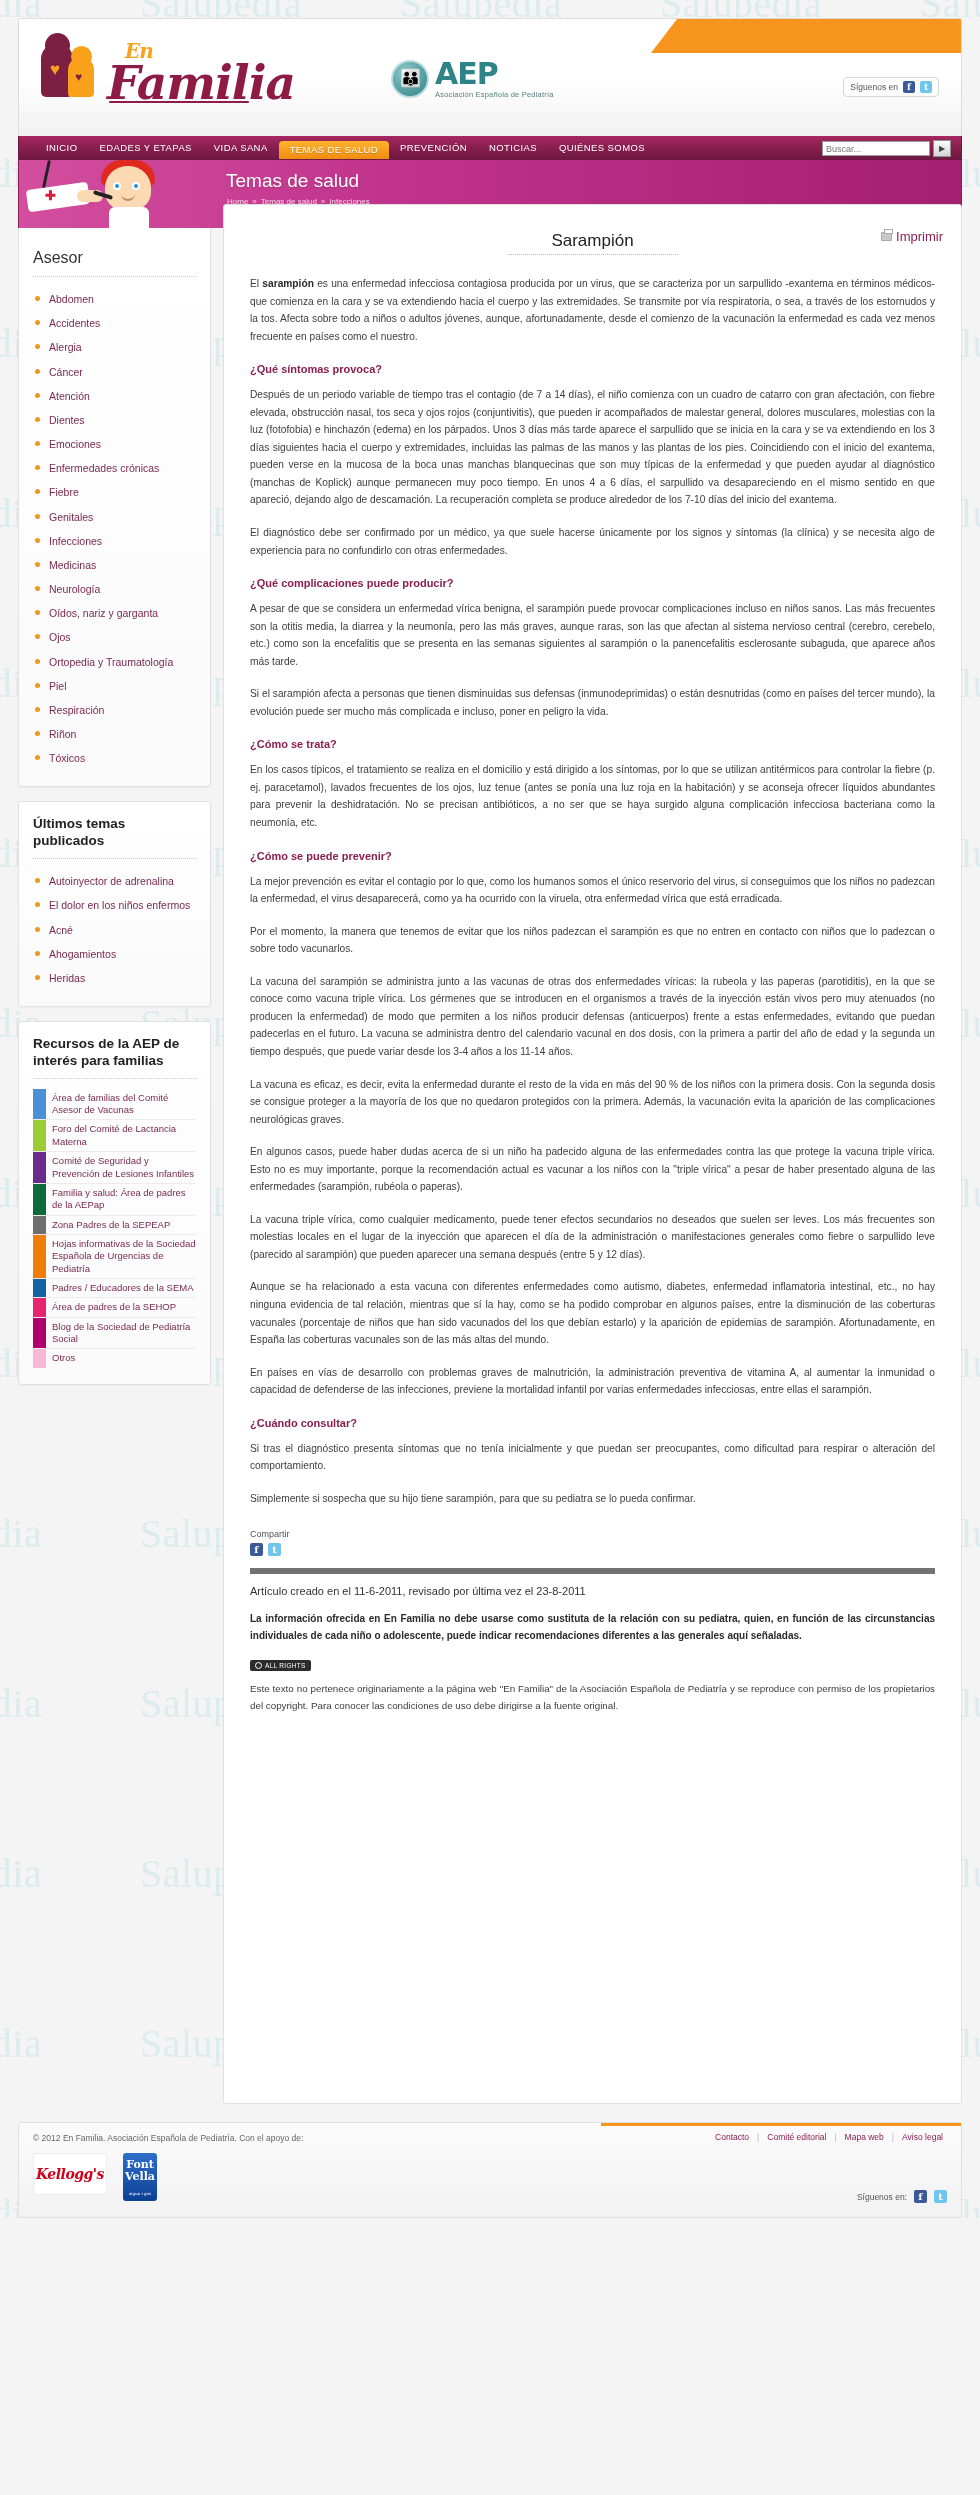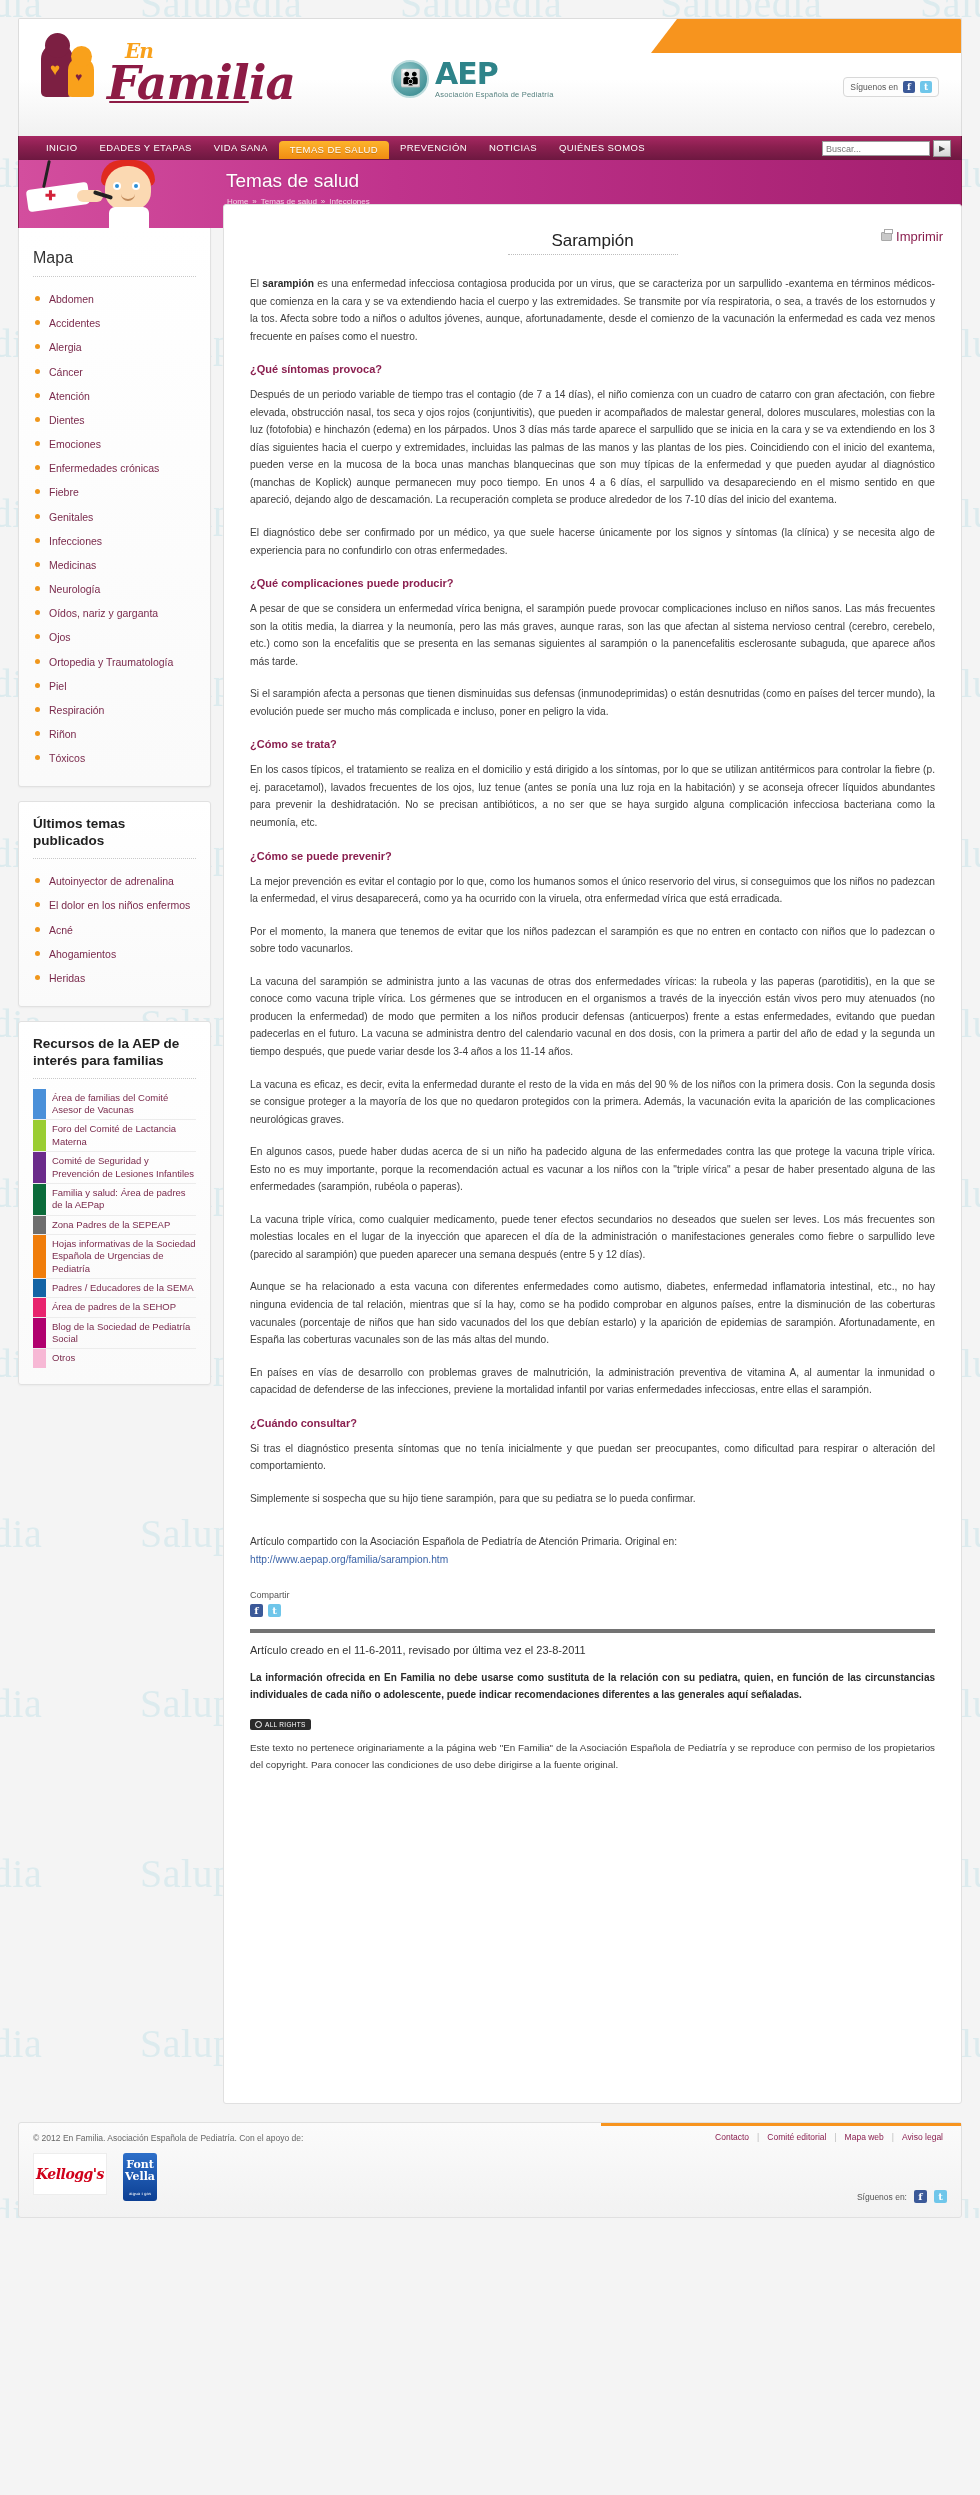--- a/index.html
+++ b/index.html
@@ -292,21 +292,21 @@
   .article p b, .article p strong { color:#2b2b2b; }
   h2.sec {
     color:#8a1f4f; font-size: 11px; font-weight:700; margin: 18px 0 11px 0;
     font-family:"Liberation Sans", sans-serif;
   }
   .art-link { color:#3a63a8; text-decoration:none; font-size:10.2px; }
   .share-label { font-size:9px; color:#555; margin: 22px 0 4px 0;}
   .share-icons { display:flex; gap:5px; margin-bottom: 12px;}
   .share-icons .sq { width:13px;height:13px;line-height:13px;font-size:10px;}
   .created {
-    font-size: 11px; color:#333; border-top:4px solid #737373;
+    font-size: 11px; color:#333; border-top:6px solid #737373;
     padding-top: 11px; margin-top: 4px;
   }
   .disclaimer {
     font-size: 10px; line-height:1.65; color:#2b2b2b; font-weight:700;
     margin-top: 14px; text-align: justify;
   }
   .cc-badge {
     margin-top: 16px; display:inline-block;
     background:#2b2b2b; color:#fff; font-size:6.5px;
     padding: 2px 5px; border-radius:2px; letter-spacing:.3px;
@@ -505,21 +505,21 @@
     </div>
     <div class="hero-title">Temas de salud</div>
     <div class="breadcrumb" id="breadcrumb"><span>Home</span><span class="sep">»</span><span>Temas de salud</span><span class="sep">»</span><span>Infecciones</span></div>
   </div>
 
   <div class="cols">
 
     <div class="left-col">
 
       <div class="card first">
-        <h3>Mapa</h3>
+        <h3>Asesor</h3>
         <div class="dotted"></div>
         <ul class="bullets" id="temas-list">
             <li>Abdomen</li>
             <li>Accidentes</li>
             <li>Alergia</li>
             <li>Cáncer</li>
             <li>Atención</li>
             <li>Dientes</li>
             <li>Emociones</li>
             <li>Enfermedades crónicas</li>
@@ -628,24 +628,20 @@
             <p>La vacuna es eficaz, es decir, evita la enfermedad durante el resto de la vida en más del 90 % de los niños con la primera dosis. Con la segunda dosis se consigue proteger a la mayoría de los que no quedaron protegidos con la primera. Además, la vacunación evita la aparición de las complicaciones neurológicas graves.</p>
             <p>En algunos casos, puede haber dudas acerca de si un niño ha padecido alguna de las enfermedades contra las que protege la vacuna triple vírica. Esto no es muy importante, porque la recomendación actual es vacunar a los niños con la "triple vírica" a pesar de haber presentado alguna de las enfermedades (sarampión, rubéola o paperas).</p>
             <p>La vacuna triple vírica, como cualquier medicamento, puede tener efectos secundarios no deseados que suelen ser leves. Los más frecuentes son molestias locales en el lugar de la inyección que aparecen el día de la administración o manifestaciones generales como fiebre o sarpullido leve (parecido al sarampión) que pueden aparecer una semana después (entre 5 y 12 días).</p>
             <p>Aunque se ha relacionado a esta vacuna con diferentes enfermedades como autismo, diabetes, enfermedad inflamatoria intestinal, etc., no hay ninguna evidencia de tal relación, mientras que sí la hay, como se ha podido comprobar en algunos países, entre la disminución de las coberturas vacunales (porcentaje de niños que han sido vacunados del los que debían estarlo) y la aparición de epidemias de sarampión. Afortunadamente, en España las coberturas vacunales son de las más altas del mundo.</p>
             <p>En países en vías de desarrollo con problemas graves de malnutrición, la administración preventiva de vitamina A, al aumentar la inmunidad o capacidad de defenderse de las infecciones, previene la mortalidad infantil por varias enfermedades infecciosas, entre ellas el sarampión.</p>
             <h2 class="sec">¿Cuándo consultar?</h2>
             <p>Si tras el diagnóstico presenta síntomas que no tenía inicialmente y que puedan ser preocupantes, como dificultad para respirar o alteración del comportamiento.</p>
             <p>Simplemente si sospecha que su hijo tiene sarampión, para que su pediatra se lo pueda confirmar.</p>
           </div>
 
-        <p style="margin-top:26px;">
-          <span>Artículo compartido con la Asociación Española de Pediatría de Atención Primaria. Original en:</span><br>
-          <a class="art-link" href="#">http://www.aepap.org/familia/sarampion.htm</a>
-        </p>
 
         <div class="share-label">Compartir</div>
         <div class="share-icons">
           <span class="sq fb">f</span>
           <span class="sq tw">t</span>
         </div>
 
         <div class="created">Artículo creado en el 11-6-2011, revisado por última vez el 23-8-2011</div>
 
         <div class="disclaimer">La información ofrecida en En Familia no debe usarse como sustituta de la relación con su pediatra, quien, en función de las circunstancias individuales de cada niño o adolescente, puede indicar recomendaciones diferentes a las generales aquí señaladas.</div>

